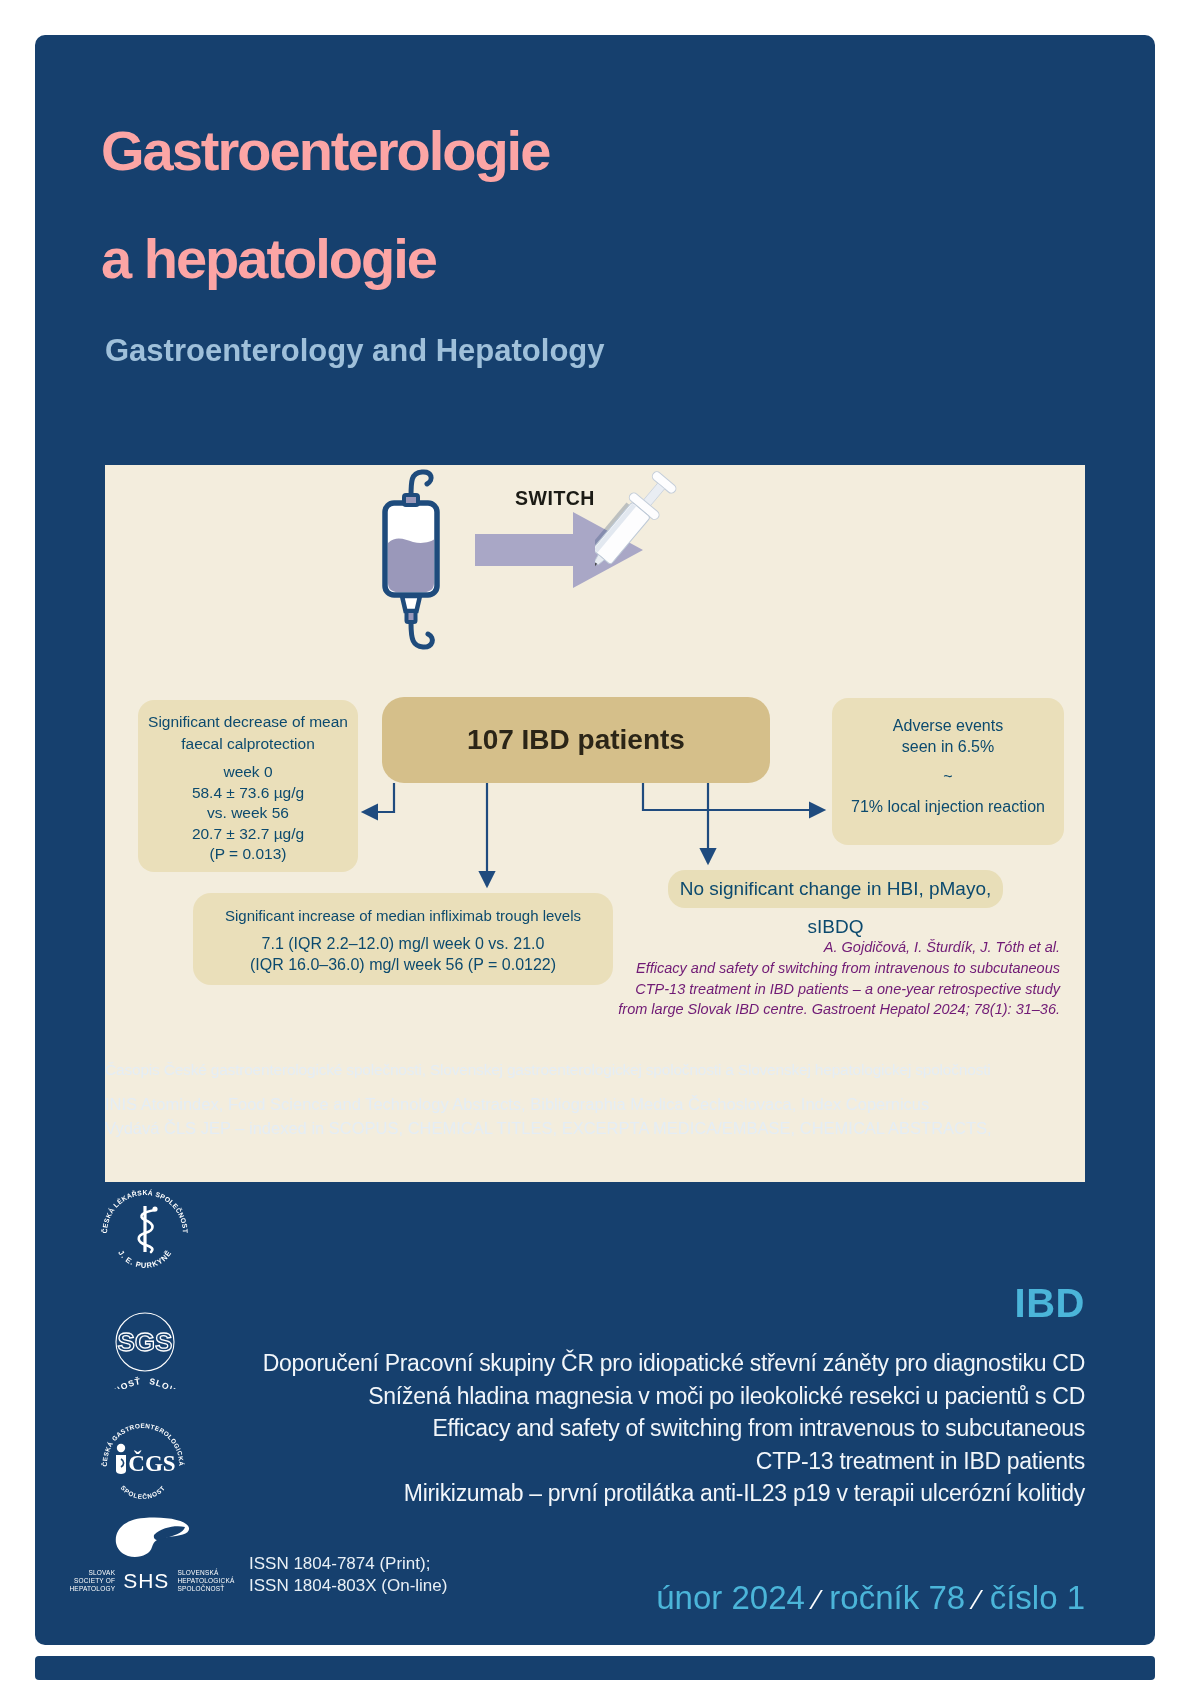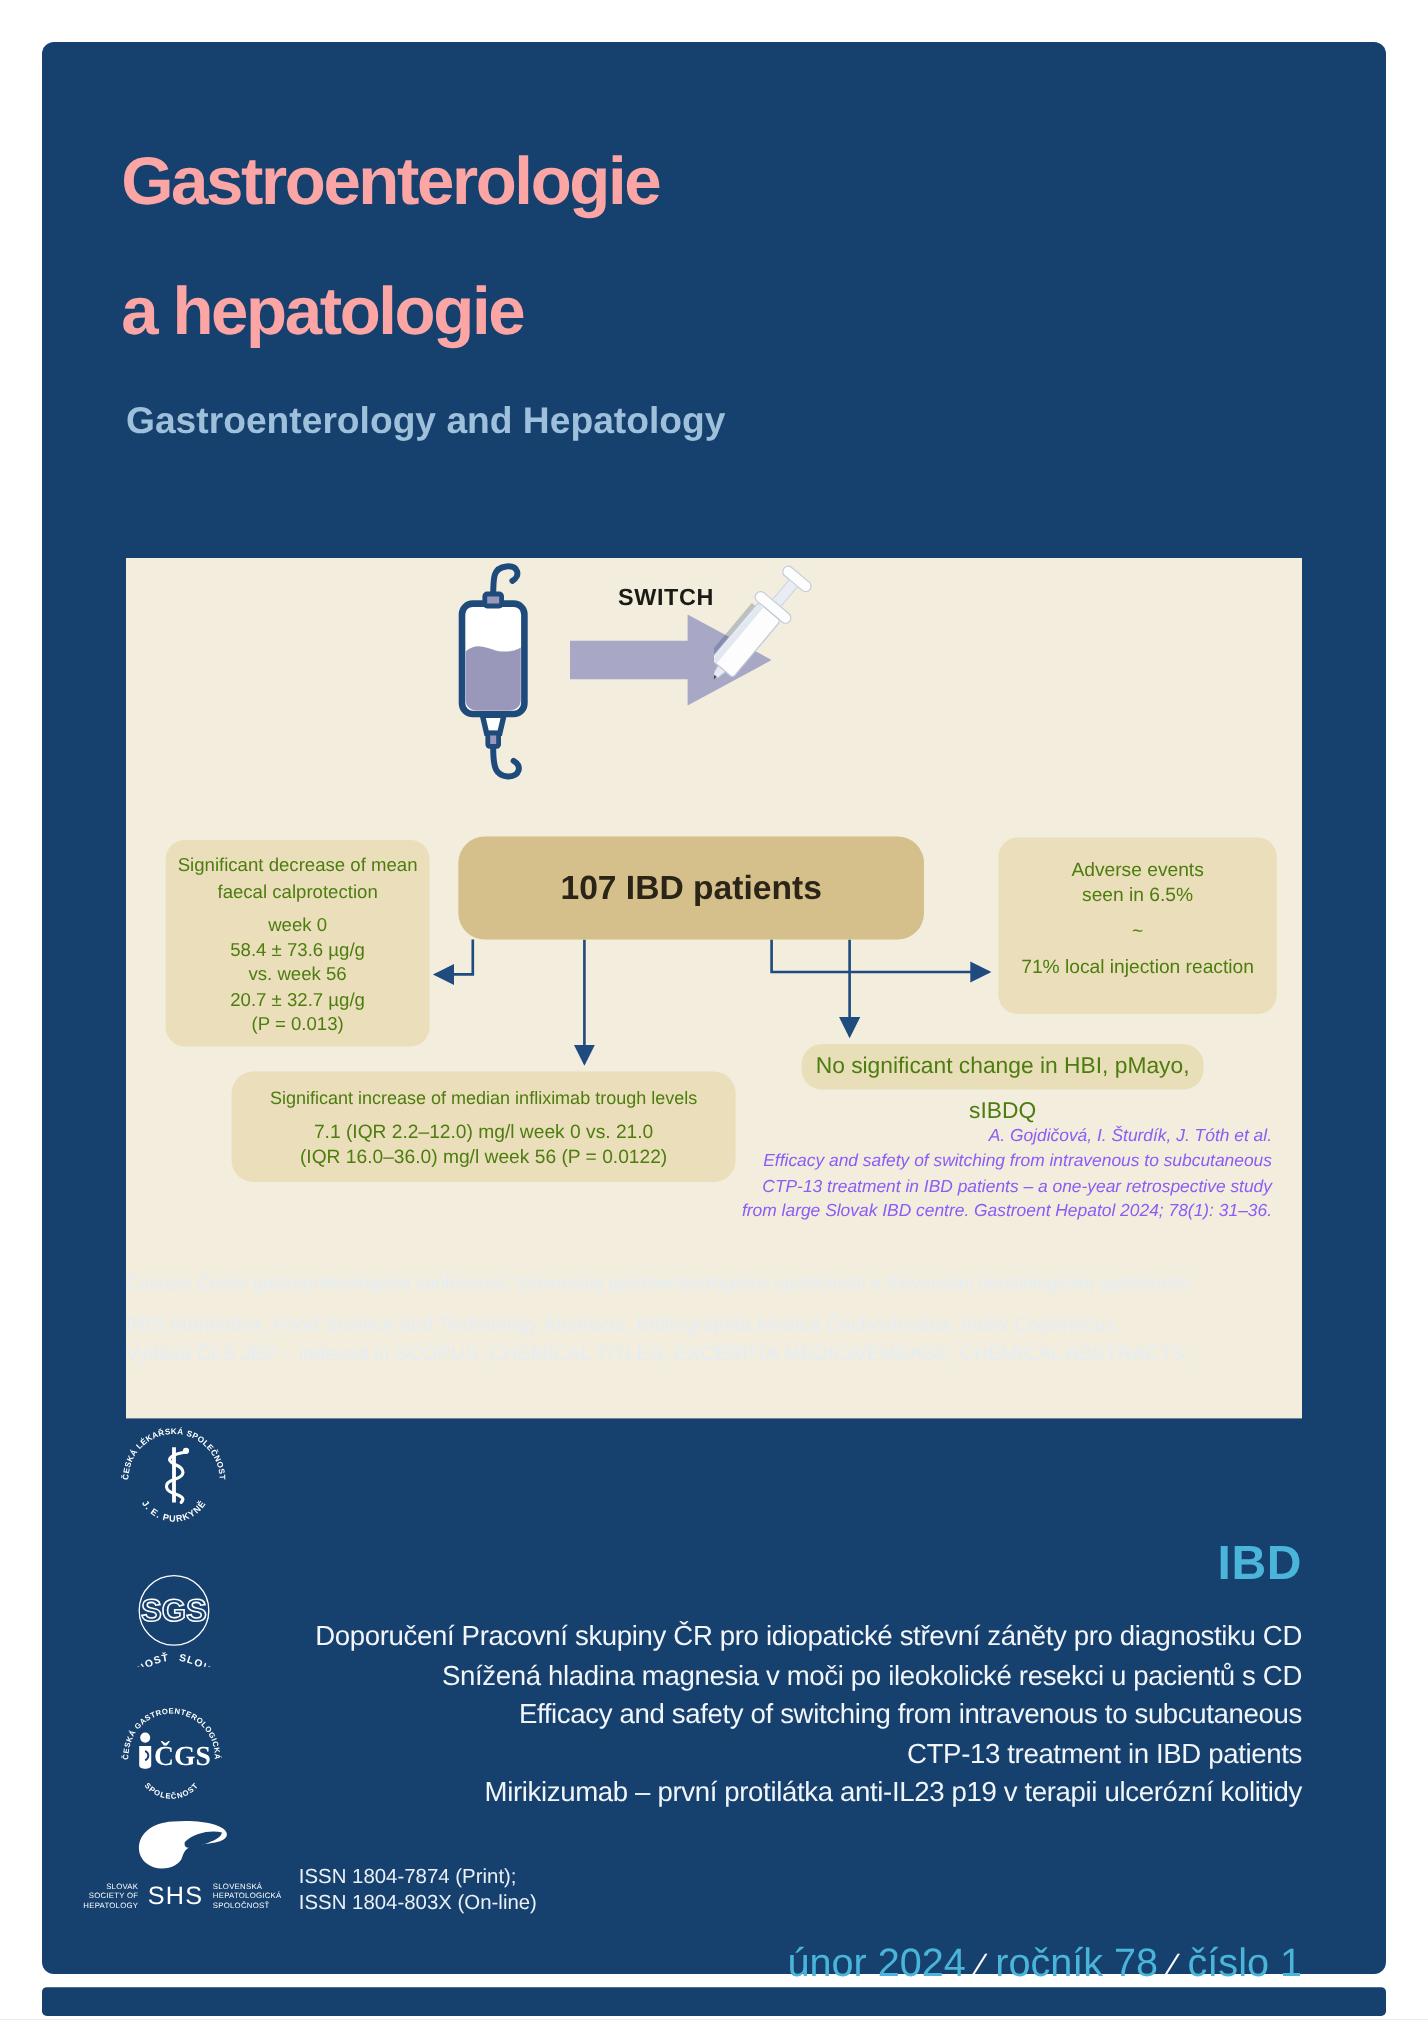--- a/index.html
+++ b/index.html
@@ -12,49 +12,49 @@
   
   .title{position:absolute;left:66px;top:62px;color:#fca5a5;font-size:56px;
          font-weight:700;letter-spacing:-2px;line-height:108px;white-space:nowrap;}
   .subtitle{position:absolute;left:70px;top:298px;color:#9fc0da;font-size:31px;
          font-weight:700;white-space:nowrap;}
   
   .panel{position:absolute;left:70px;top:430px;width:980px;height:717px;background:#f3eddd;}
   .panel *{box-sizing:border-box;}
   .switch-label{position:absolute;left:388px;top:22px;width:124px;text-align:center;
          font-size:19.5px;font-weight:800;letter-spacing:.5px;color:#1b1b15;}
-  .ga-box{position:absolute;background:#eadfba;border-radius:16px;color:#4d7c0f;text-align:center;}
+  .ga-box{position:absolute;background:#eadfba;border-radius:16px;color:#0c4a6e;text-align:center;}
   .box-calpro{left:33px;top:235px;width:220px;height:172px;padding-top:11px;font-size:15.5px;line-height:21.5px;}
   .box-calpro .vals{margin-top:8px;line-height:20.5px;}
   .box-patients{left:277px;top:232px;width:388px;height:86px;background:#d5bf8a;border-radius:22px;
          display:flex;align-items:center;justify-content:center;
          font-size:28px;font-weight:700;color:#2b2517;}
   .box-adverse{left:727px;top:233px;width:232px;height:147px;padding-top:17px;font-size:16px;line-height:21px;}
   .box-adverse .tilde{margin:9px 0;}
   .box-inflix{left:88px;top:428px;width:420px;height:92px;border-radius:18px;padding-top:13px;
          font-size:15px;line-height:20px;}
   .box-inflix .vals{margin-top:7px;font-size:16px;line-height:21px;}
   .box-nochange{left:563px;top:405px;width:335px;height:38px;border-radius:17px;
          font-size:19px;line-height:38px;background:#e8deb8;}
   .citation{position:absolute;right:25px;top:472px;text-align:right;font-style:italic;
-         font-size:14.5px;line-height:20.8px;color:#8b5cf6;}
+         font-size:14.5px;line-height:20.8px;color:#701a75;}
   .connectors{position:absolute;left:0;top:0;}
   .bag-svg{position:absolute;left:256px;top:2px;}
   .arrow-svg{position:absolute;left:370px;top:46px;}
   .syr-svg{position:absolute;left:490px;top:0px;}
   
   .society{position:absolute;left:70px;top:1026px;width:990px;color:#e4edf5;
          font-size:15.5px;letter-spacing:-0.2px;white-space:nowrap;}
   .indexing{position:absolute;left:70px;top:1058px;color:#e4edf5;font-size:16.5px;line-height:23.5px;}
   .section-label{position:absolute;right:70px;top:1246px;color:#4bb5d9;
          font-size:40px;font-weight:700;letter-spacing:.5px;}
   .articles{position:absolute;right:70px;top:1312px;text-align:right;color:#f2f6fa;
          font-size:23px;line-height:32.5px;letter-spacing:-0.3px;white-space:nowrap;}
   .issn{position:absolute;left:214px;top:1518px;color:#e9f0f6;font-size:17px;line-height:21.5px;}
-  .issue-line{position:absolute;right:70px;top:1582px;color:#4bb5d9;font-size:33px;white-space:nowrap;}
+  .issue-line{position:absolute;right:70px;top:1544px;color:#4bb5d9;font-size:33px;white-space:nowrap;}
   .issue-line .sep{color:#ffffff;font-size:27px;margin:0 10px;}
   
   .logo{position:absolute;}
   .lg1{left:63px;top:1148px;}
   .lg2{left:63px;top:1260px;}
   .lg3{left:65px;top:1383px;}
   .lg4{left:54px;top:1478px;width:126px;}
   .lg4 .liver{display:block;margin:0 auto;}
   .shs-row{margin-top:4px;display:flex;align-items:center;justify-content:center;gap:4px;color:#fff;}
   .shs-side{font-size:6.5px;line-height:8px;letter-spacing:.2px;}

